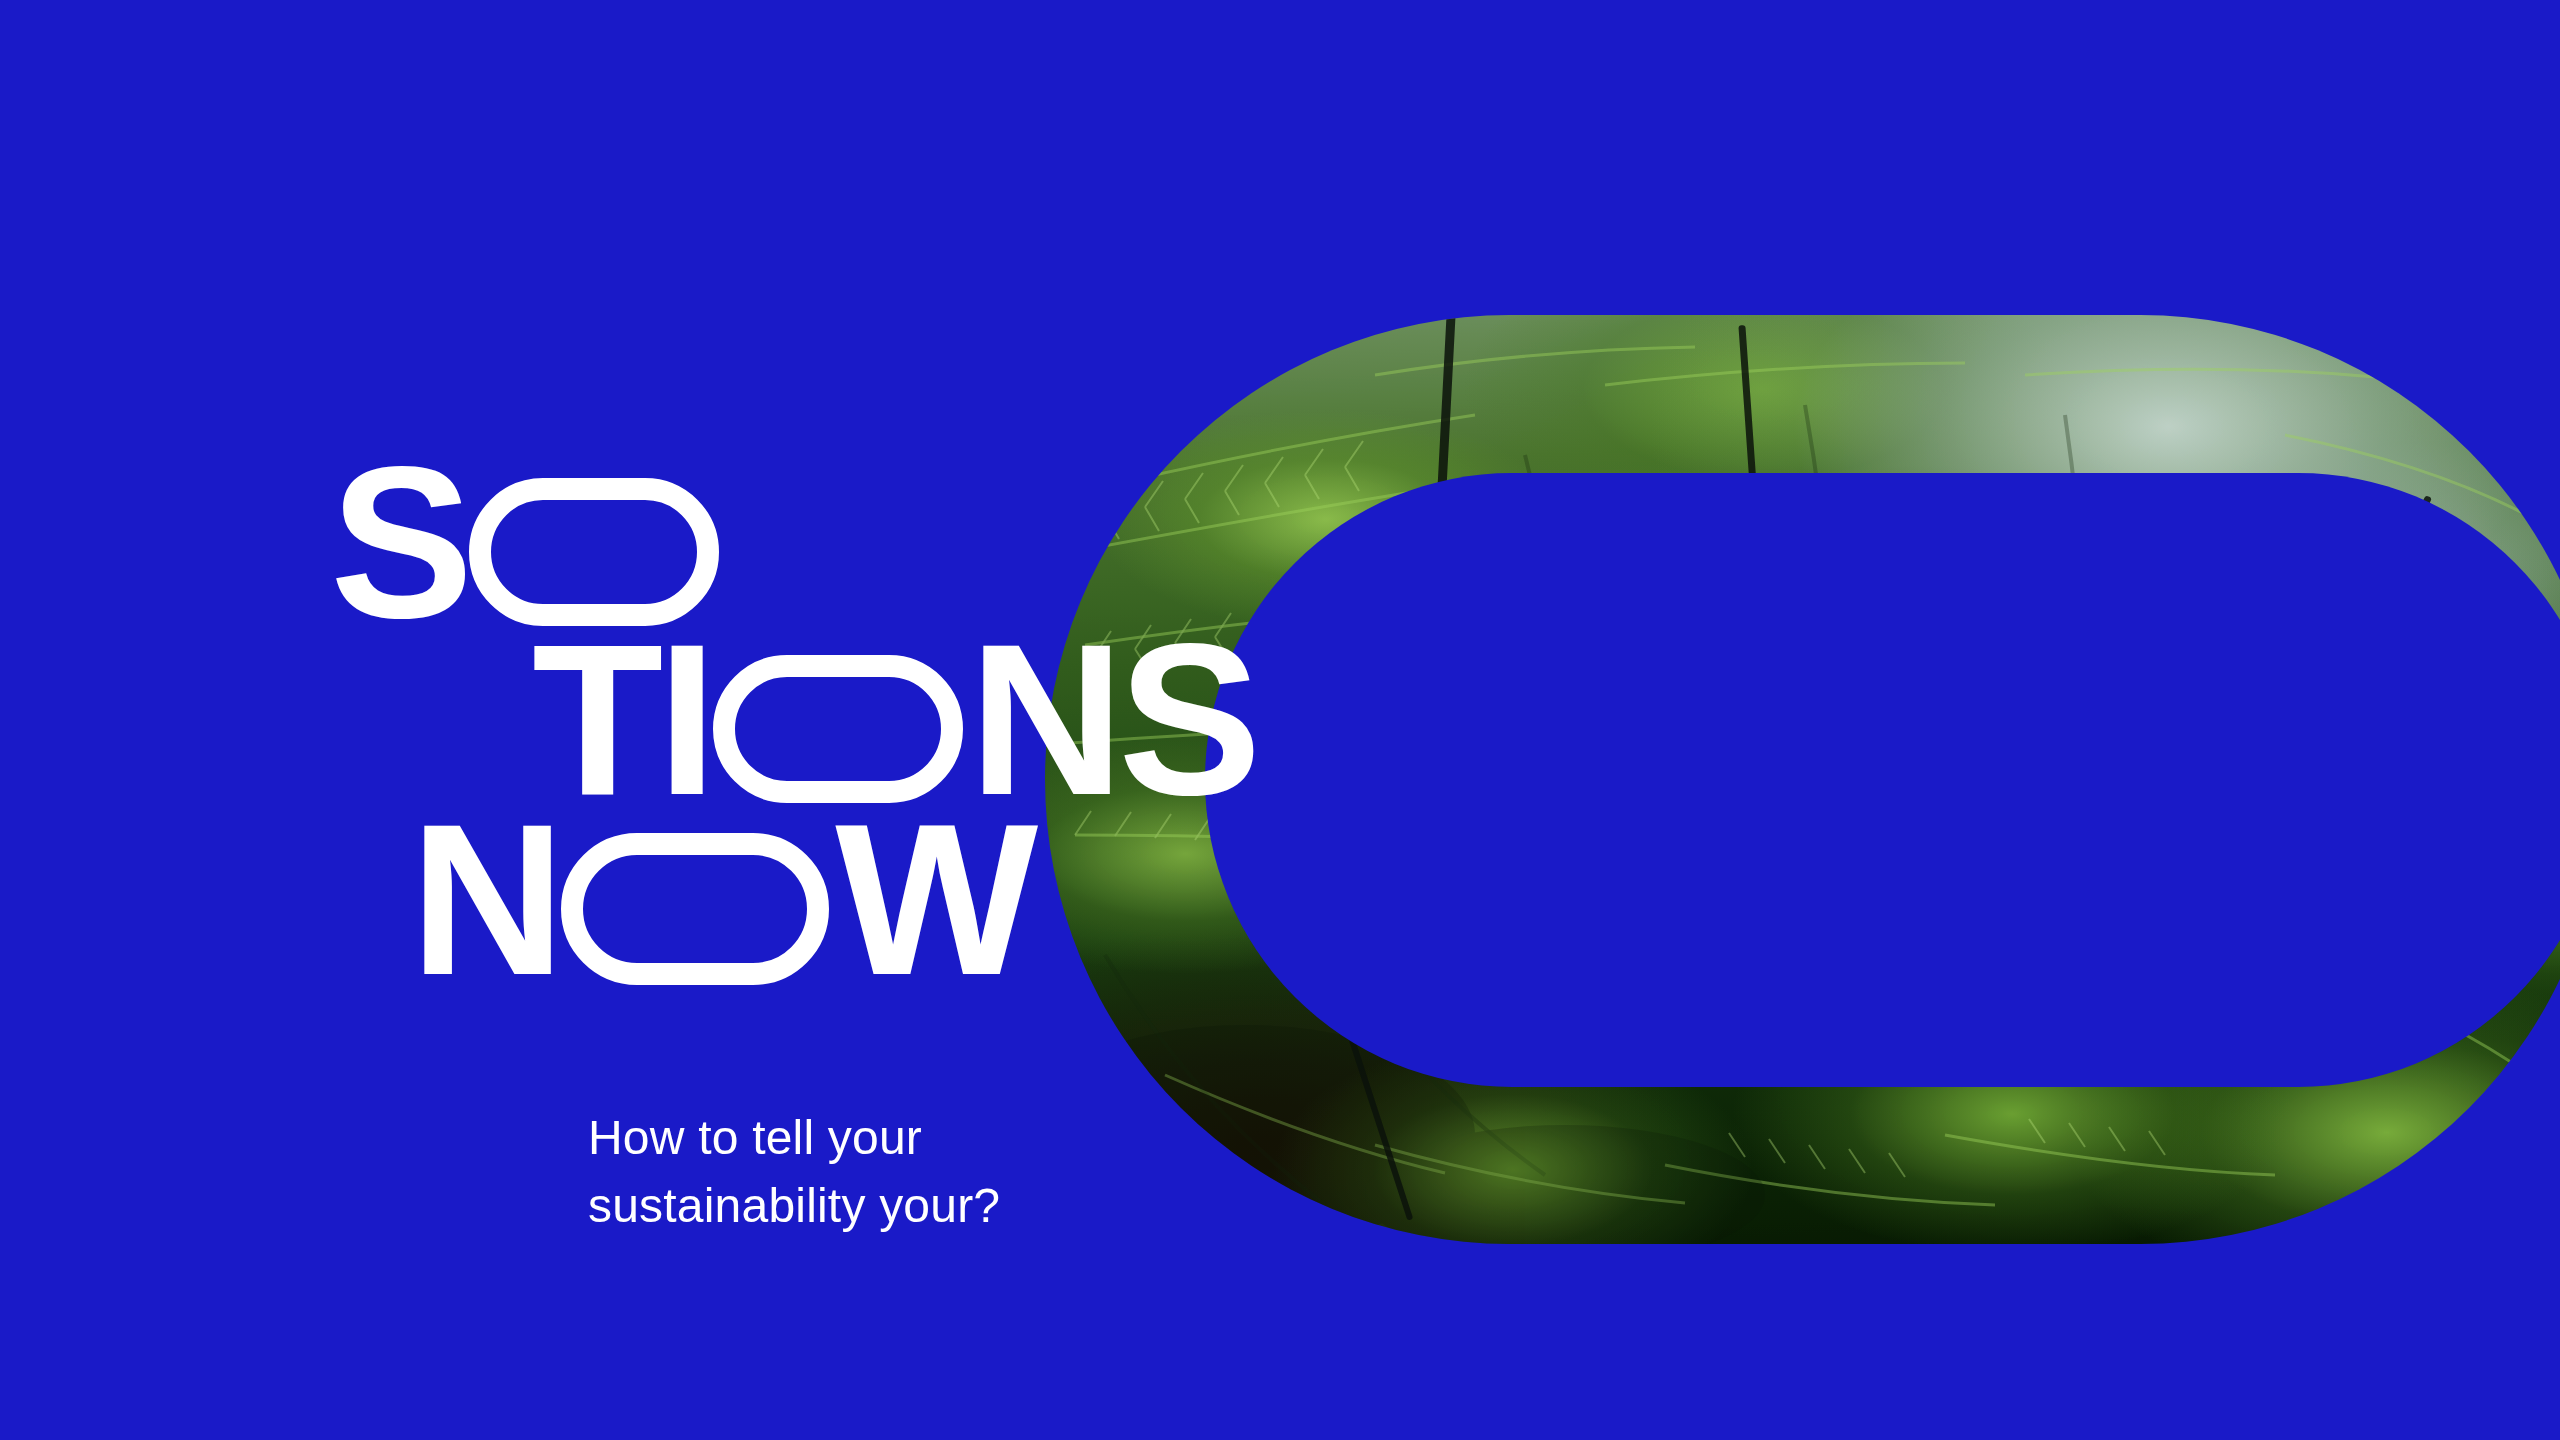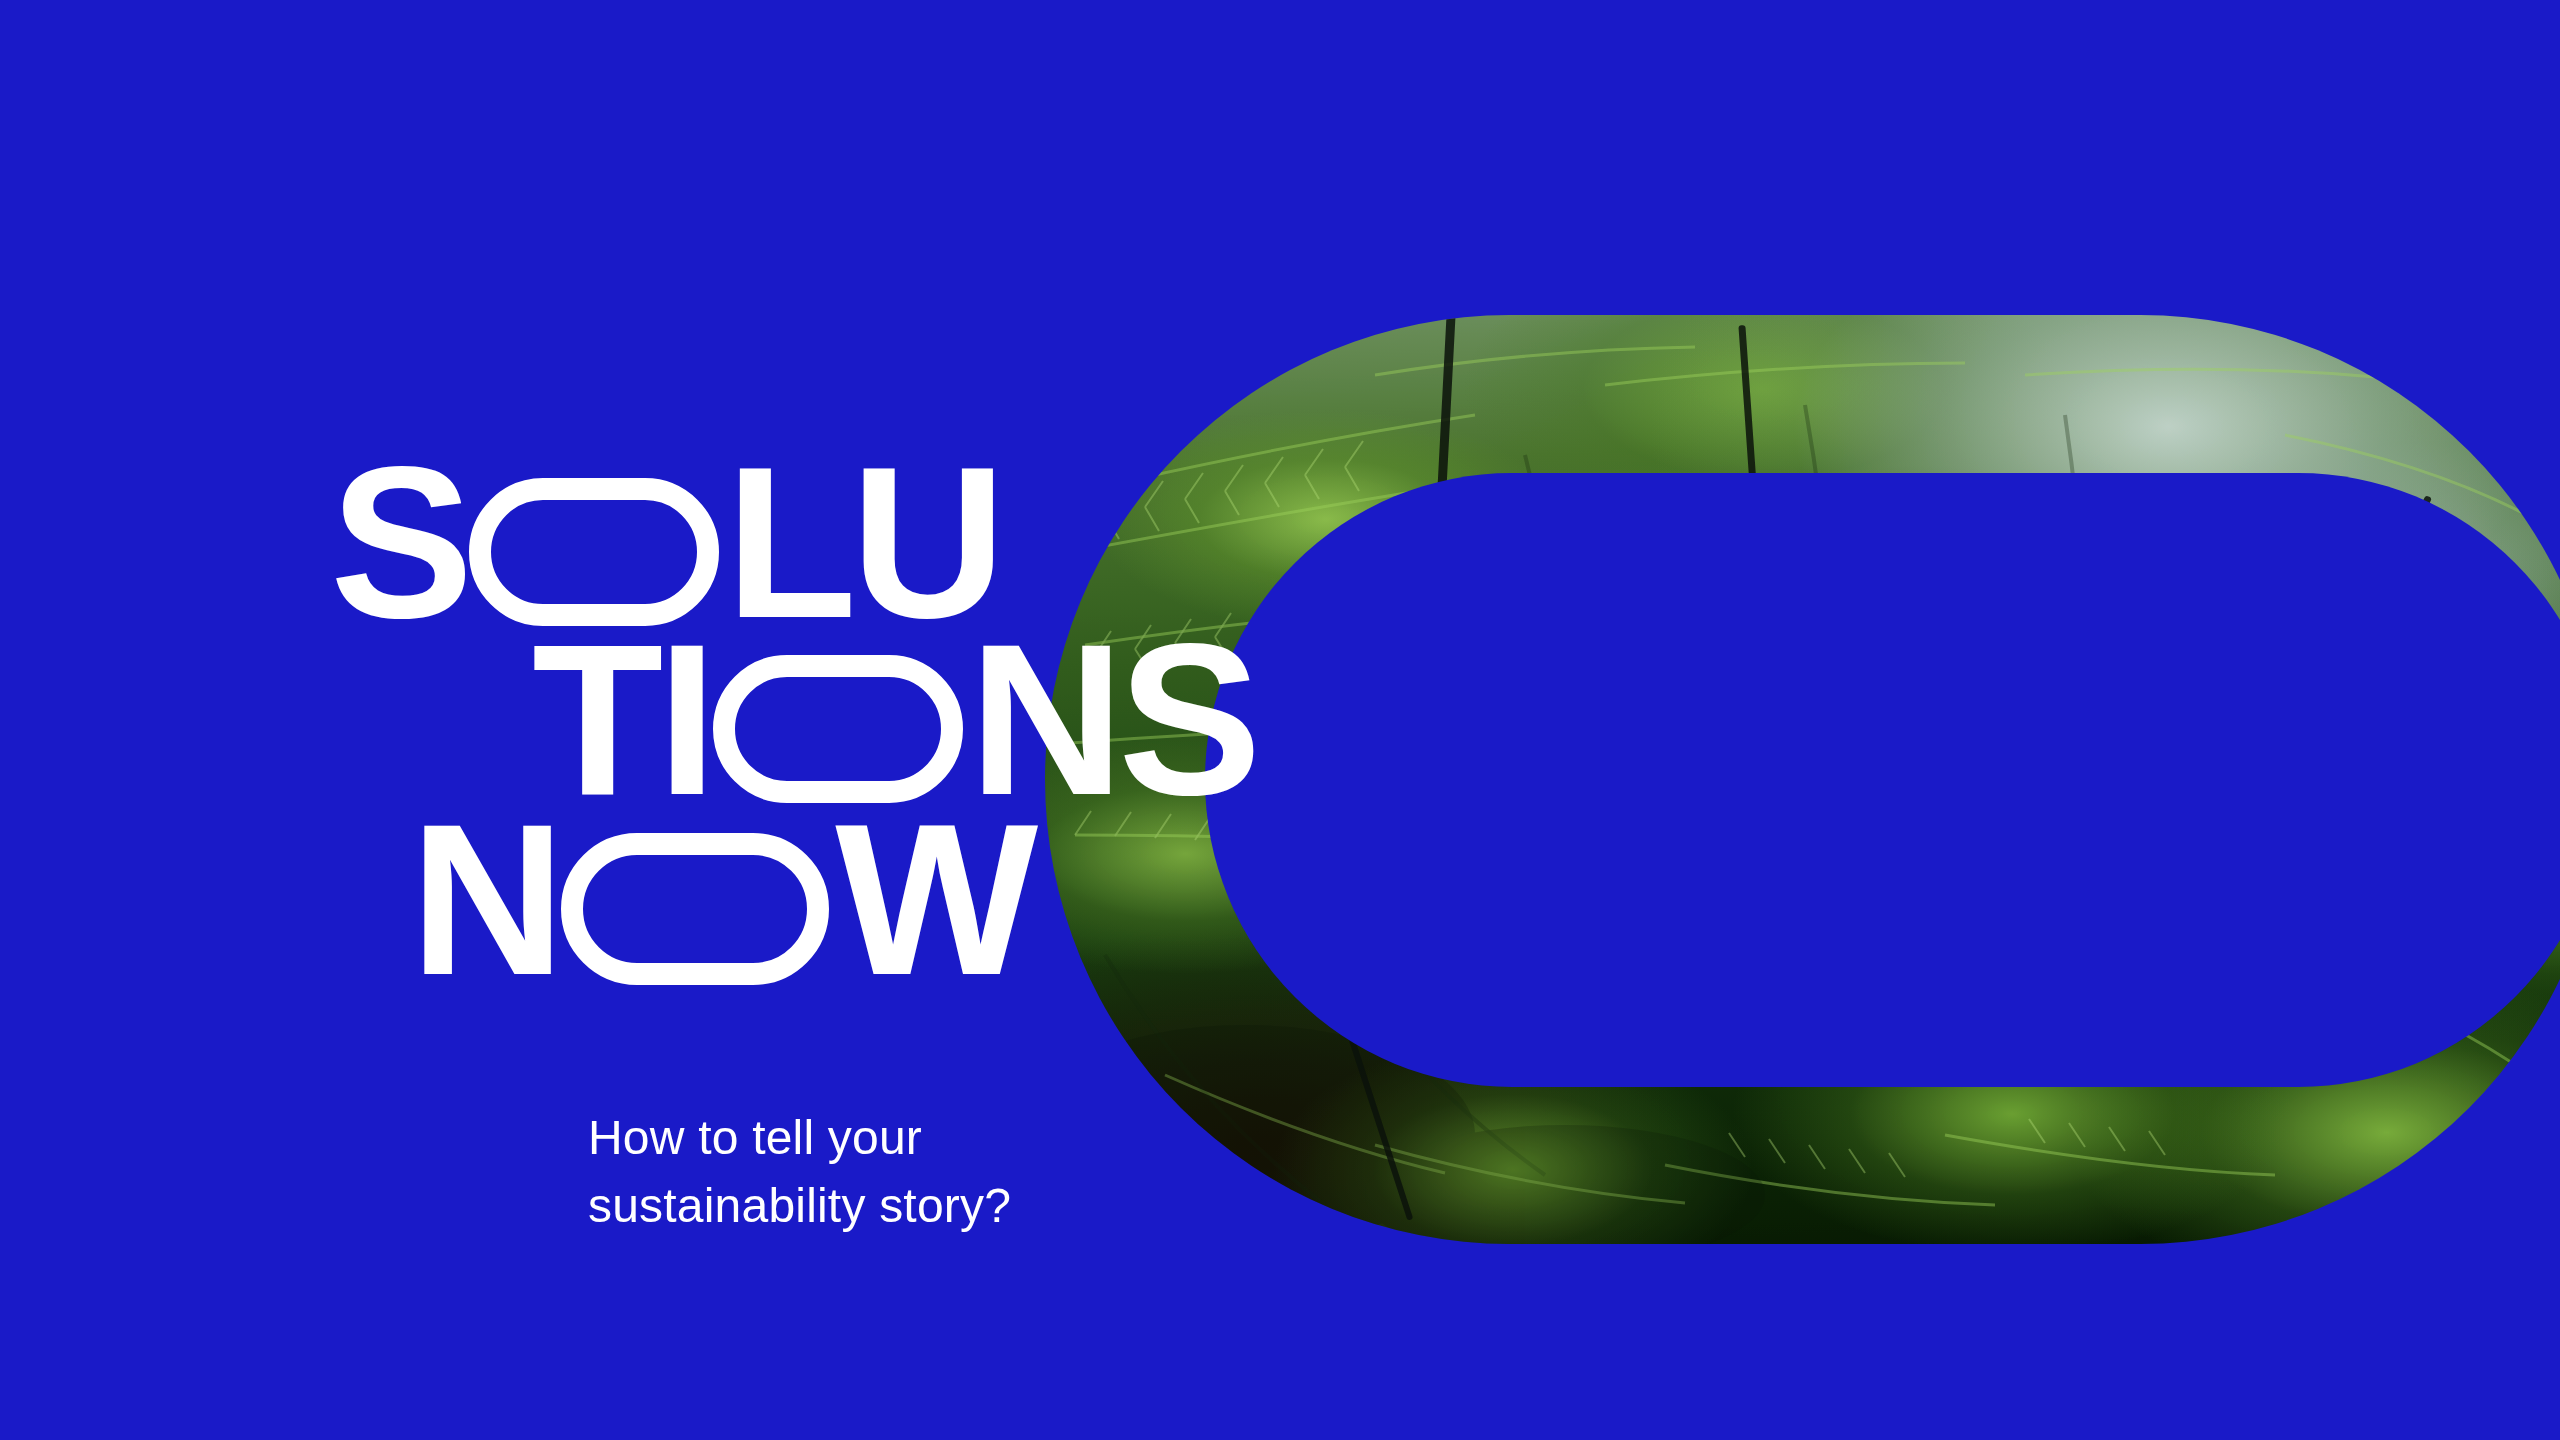--- a/index.html
+++ b/index.html
@@ -210,35 +210,34 @@
     <span class="stem" style="left:330px; top:700px;width:6px;  height:210px; transform:rotate(-18deg);"></span>
   </div>
 
   <div class="pill-inner"></div>
 
   <div class="headline">
 
     <div class="headline-line hl-1">
       <span class="glyph">S</span>
       <span class="o-pill"></span>
-      <span class="glyph">LU</span>
     </div>
 
     <div class="headline-line hl-2">
       <span class="glyph">TI</span>
       <span class="o-pill"></span>
       <span class="glyph">NS</span>
     </div>
 
     <div class="headline-line hl-3">
       <span class="glyph">N</span>
       <span class="o-pill o-now"></span>
       <span class="glyph">W</span>
     </div>
 
   </div>
 
   <div class="subtitle">
     <div>How to tell your</div>
-    <div>sustainability story?</div>
+    <div>sustainability your?</div>
   </div>
 
 </div>
 
 </body></html>

